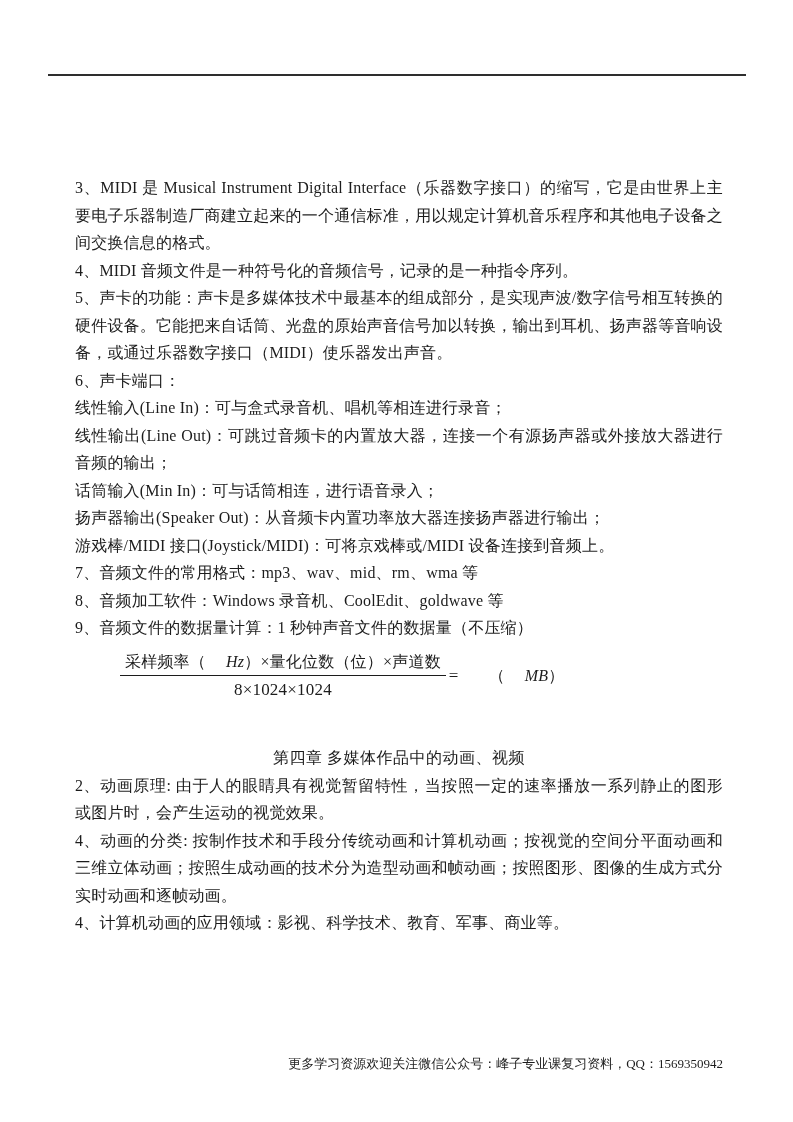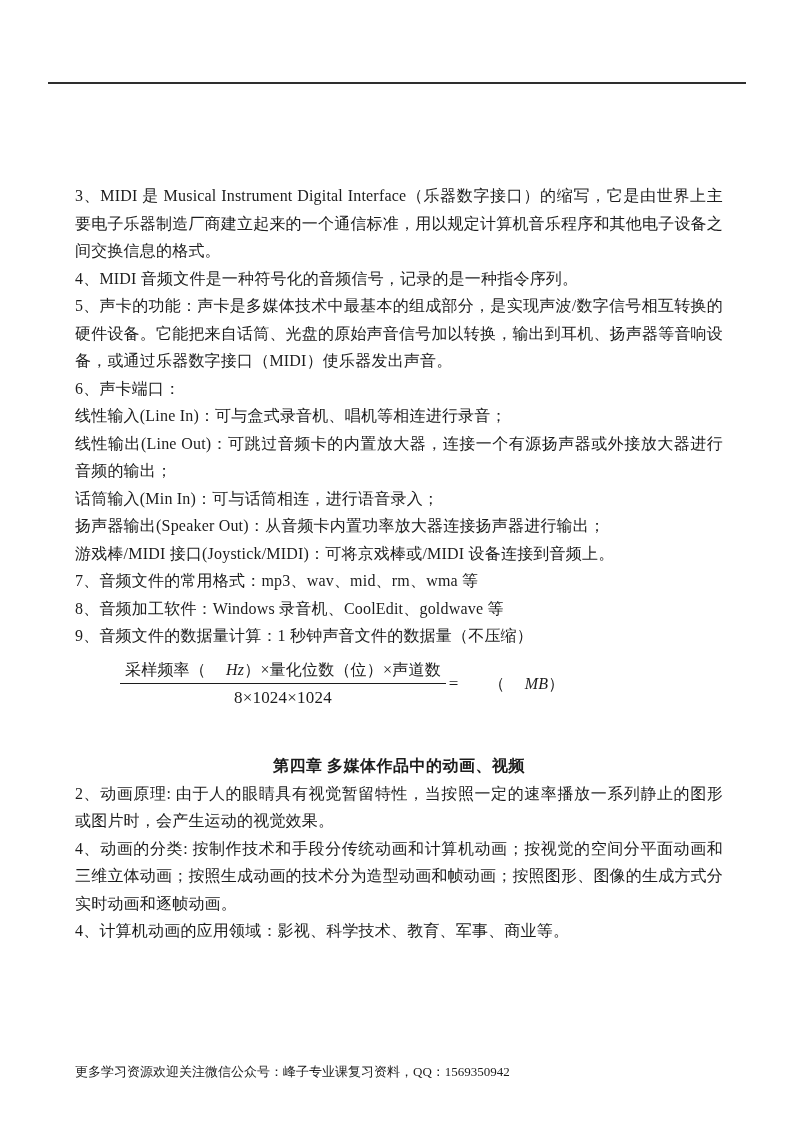--- a/index.html
+++ b/index.html
@@ -10,21 +10,21 @@
     width: 793px;
     height: 1122px;
     position: relative;
     background: #ffffff;
     overflow: hidden;
     font-family: "Liberation Serif", "DejaVu Serif", serif;
     color: #1c1c1c;
   }
   .page {
     position: absolute;
-    left: 0; top: 12px;
+    left: 0; top: 4px;
     width: 793px;
     height: 878px;
     background: #ffffff;
   }
   .header-rule {
     position: absolute;
     left: 48px;
     top: 70px;
     width: 698px;
     height: 0;
@@ -75,31 +75,32 @@
     margin-left: 3px;
     font-size: 17px;
   }
   .result {
     margin-left: 30px;
     white-space: nowrap;
   }
   .chapter-title {
     margin: 42px 0 0 0;
     text-align: center;
-    font-weight: 700;
+    font-weight: 400;
     letter-spacing: 0.5px;
   }
   .footer {
     position: absolute;
     left: 75px;
     top: 1051px;
     width: 648px;
     font-size: 13px;
     line-height: 18px;
     color: #1c1c1c;
+    text-align: right;
   }
 </style>
 </head>
 <body>
 
 <div class="page">
 
   <div class="header-rule"></div>
 
   <div class="content">

